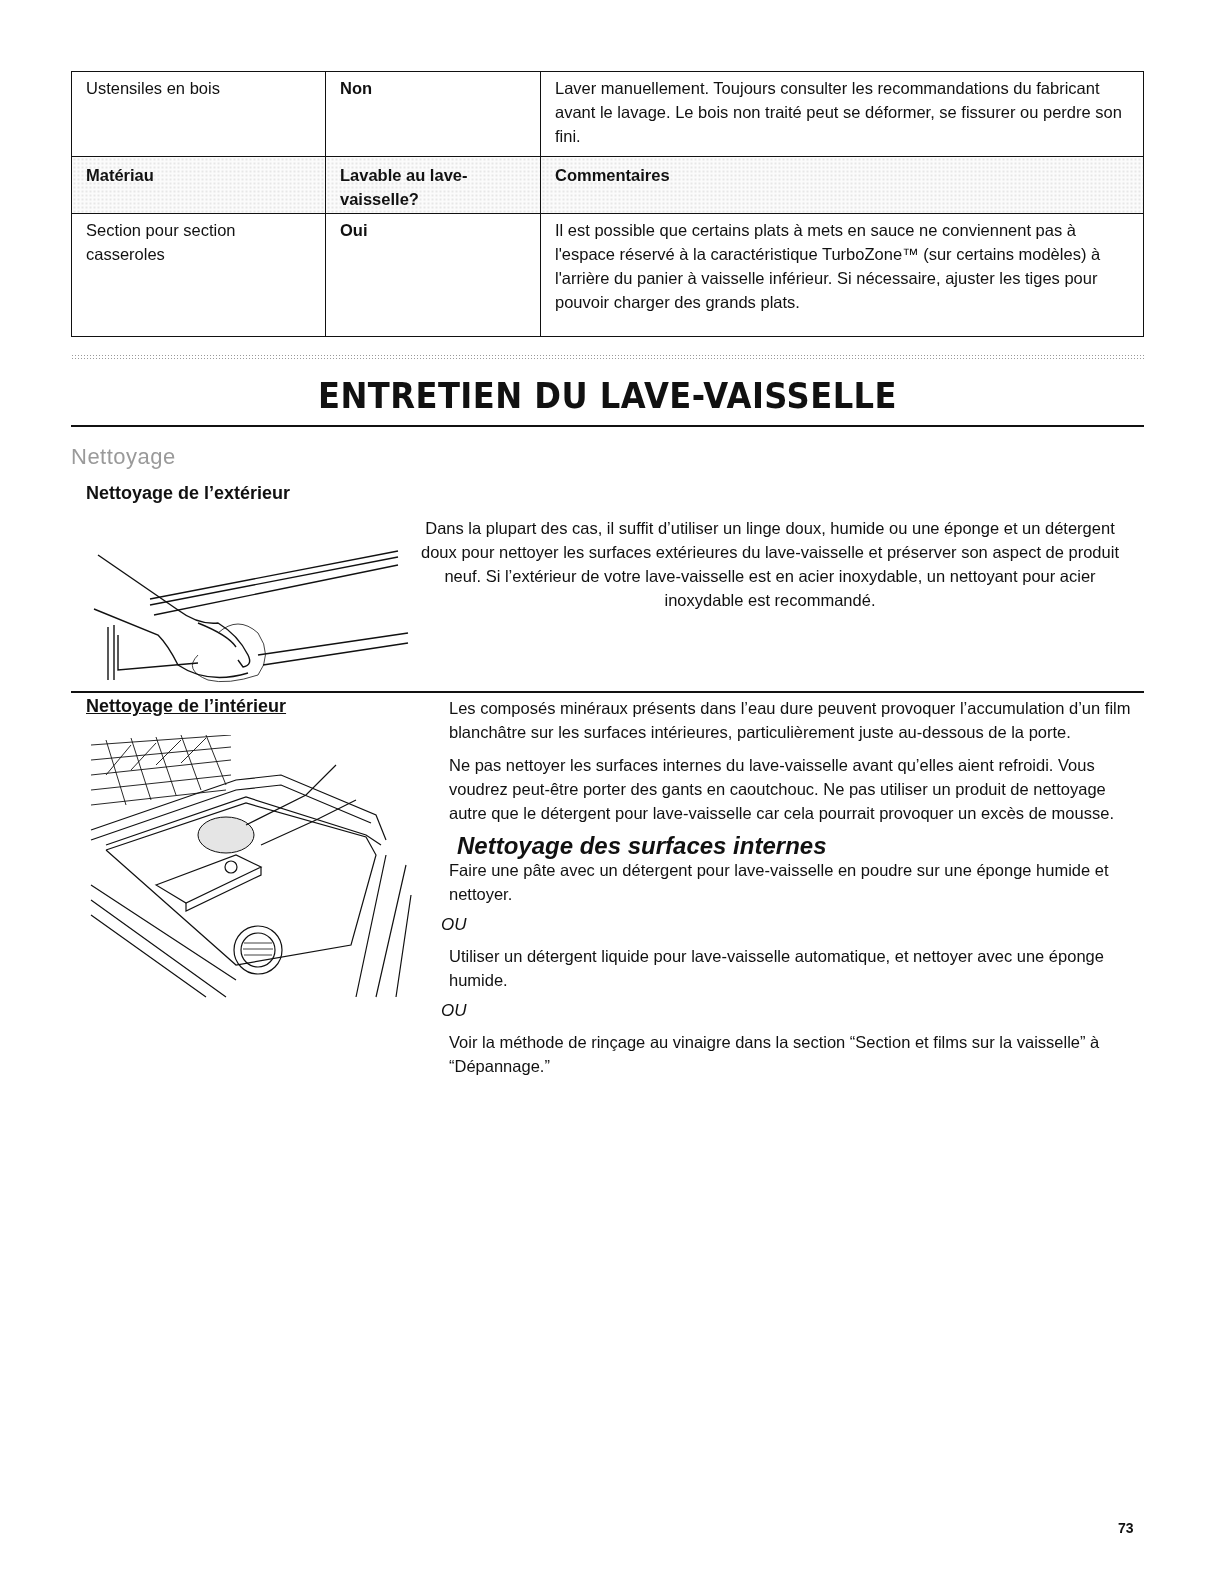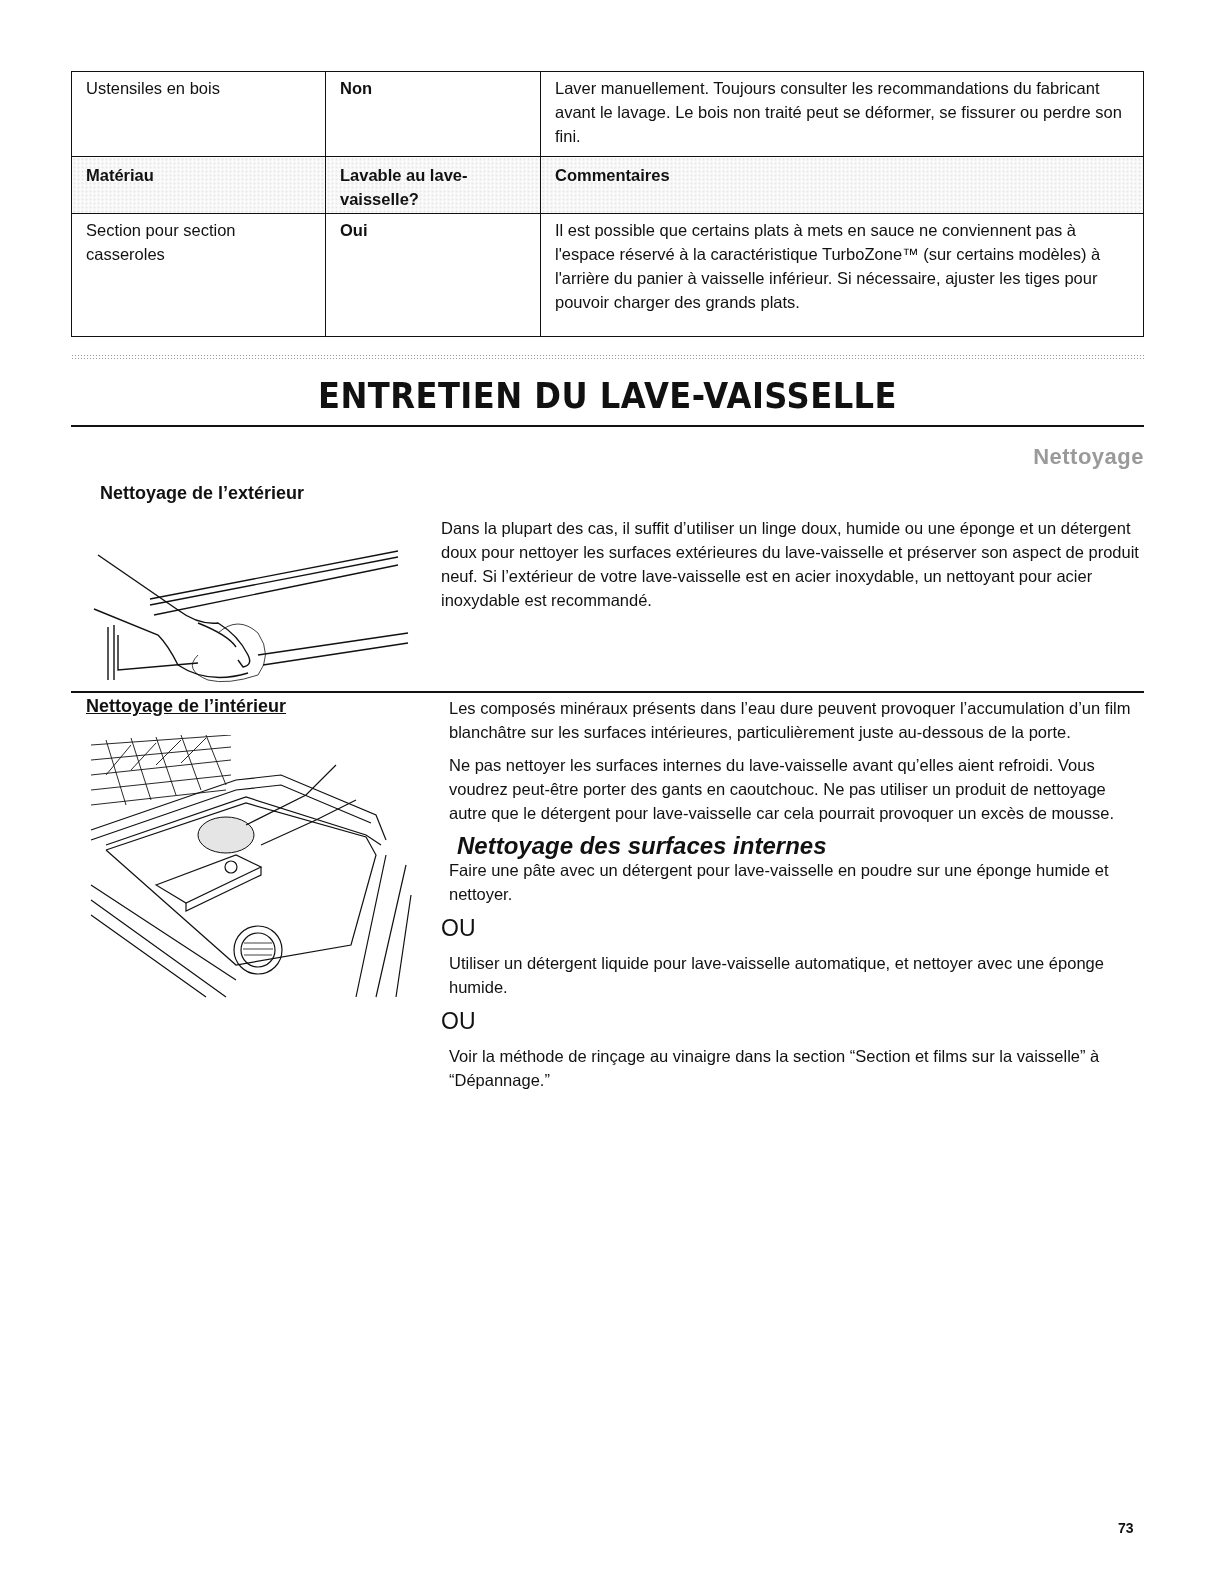--- a/index.html
+++ b/index.html
@@ -36,37 +36,37 @@
     background-image: radial-gradient(circle, #9a9a9a 0.7px, transparent 0.9px);
     background-size: 3px 3px;
   }
   .section-title {
     left: 71px; top: 376px; width: 1073px; text-align: center;
     font-size: 35px; font-weight: bold; letter-spacing: 0.5px;
     font-family: "DejaVu Sans", sans-serif; transform: scaleX(0.92);
   }
   .title-rule { left: 71px; top: 425px; width: 1073px; height: 2px; background: #111; }
   .subsection {
-    left: 71px; top: 444px; width: 1073px; text-align: right;
-    font-size: 22px; color: #9a9a9a; letter-spacing: 0.5px; font-weight: bold;
+    left: 71px; top: 444px; width: 1073px; text-align: left;
+    font-size: 22px; color: #9a9a9a; letter-spacing: 0.5px;
   }
   .h3 { font-size: 18px; font-weight: bold; }
   .para { font-size: 16.5px; line-height: 24px; }
 
-  .ext-heading { left: 100px; top: 483px; }
-  .ext-text { left: 441px; top: 516px; width: 700px; }
+  .ext-heading { left: 86px; top: 483px; }
+  .ext-text { left: 420px; top: 516px; width: 700px; text-align: center; }
   .ext-illus { left: 88px; top: 515px; width: 330px; height: 170px; }
 
   .int-rule { left: 71px; top: 691px; width: 1073px; height: 1.5px; background: #111; }
   .int-heading { left: 86px; top: 696px; text-decoration: underline; }
   .int-illus { left: 86px; top: 735px; width: 330px; height: 265px; }
   .int-text { left: 441px; top: 696px; width: 700px; }
   .int-text p { margin: 0 0 9px 8px; }
   .int-text .h3 { margin: 0 0 0 16px; font-size: 24px; line-height: 24px; font-style: italic; }
-  .int-text .ou { margin: 0 0 9px 0; font-size: 23px; }
+  .int-text .ou { margin: 0 0 9px 0; font-size: 17px; font-style: italic; }
 
   .page-num { left: 1118px; top: 1520px; font-size: 14px; font-weight: bold; }
 </style>
 </head>
 <body>
 
 <table class="mat">
   <tbody>
       <tr>
     <td>Ustensiles en bois</td>

